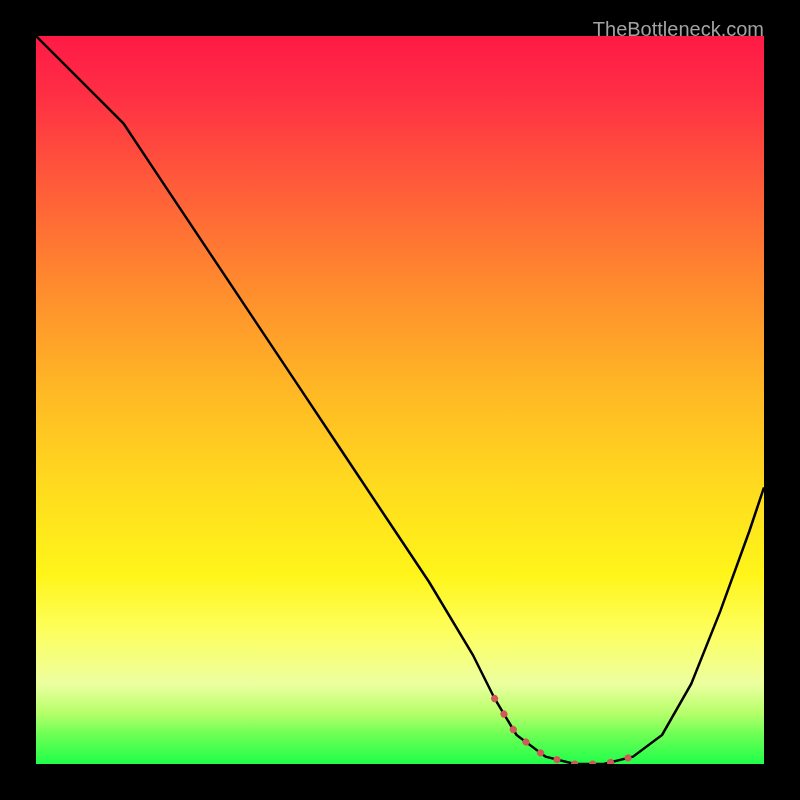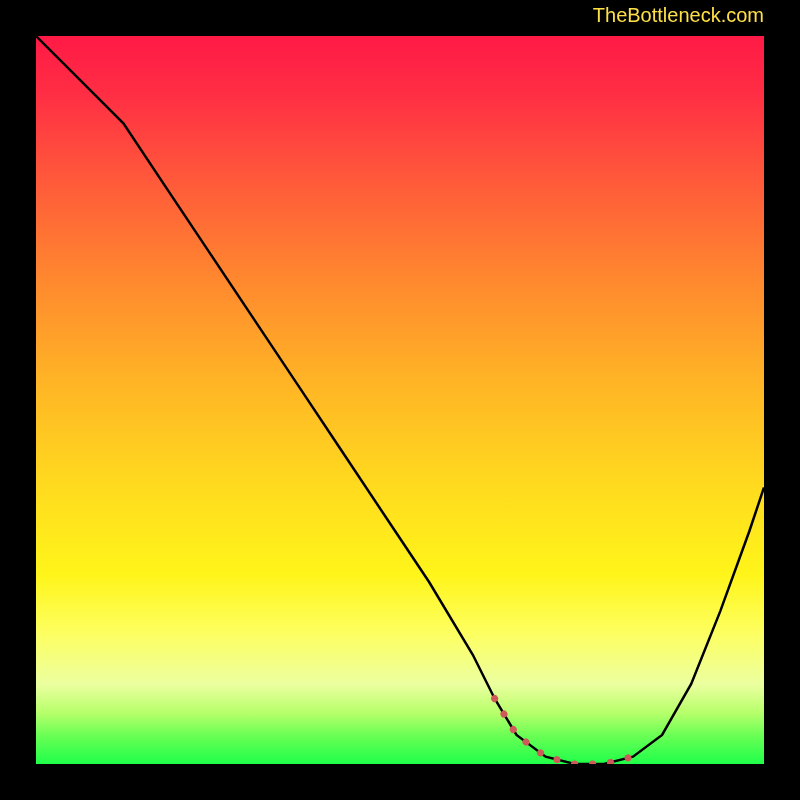--- a/index.html
+++ b/index.html
@@ -11,21 +11,21 @@
           #ff5a3a 20%,
           #ff8a2e 34%,
           #ffb625 48%,
           #ffdb1e 62%,
           #fff51a 74%,
           #fdff60 82%,
           #ecffa0 89%,
           #b6ff6a 93%,
           #6cff55 96%,
           #1fff49 100%);}
-  .wm{position:absolute;right:36px;top:4px;color:#fde047;font:20px Arial,Helvetica,sans-serif}
+  .wm{position:absolute;right:36px;top:18px;color:#a3a3a3;font:20px Arial,Helvetica,sans-serif}
   svg.curve{position:absolute;left:0;top:0;width:728px;height:728px}
   path.line{fill:none;stroke:#000;stroke-width:2.5}
   path.dots{fill:none;stroke:#cf5a5a;stroke-width:7;stroke-linecap:round;
             stroke-dasharray:0.1 18}
 </style>
 </head>
 <body>
 
 <div class="frame">
   <div class="wm">TheBottleneck.com</div>

